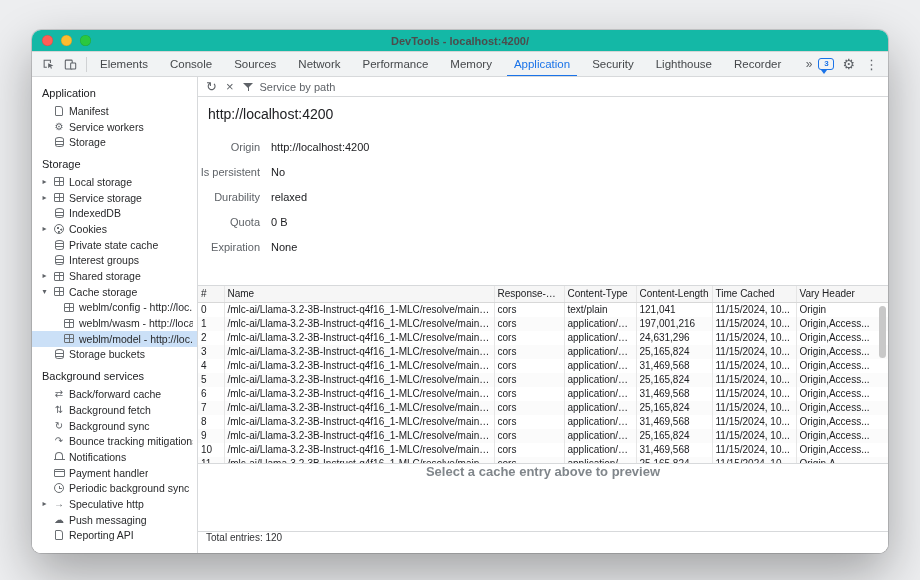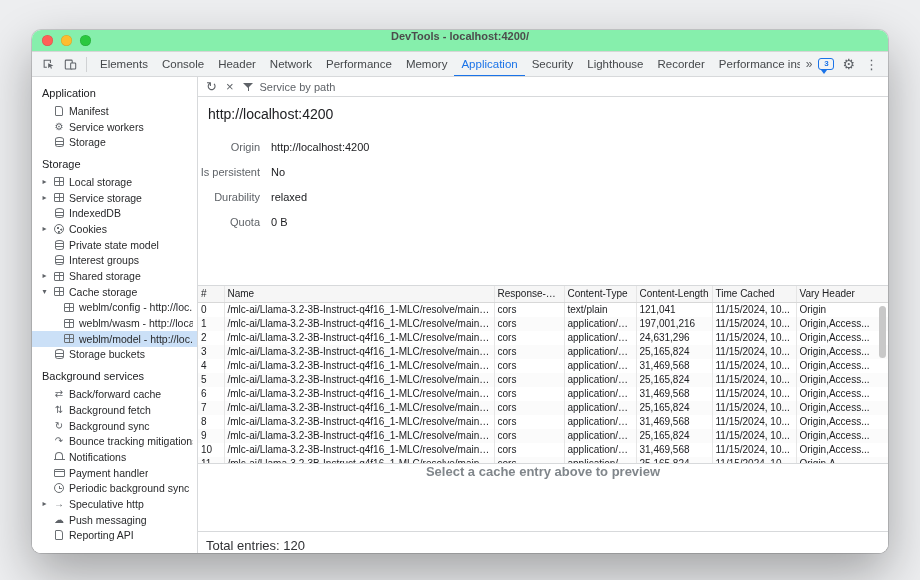--- a/index.html
+++ b/index.html
@@ -11,35 +11,35 @@
     -webkit-font-smoothing:antialiased;
   }
   .window {
     position:absolute; left:32px; top:30px; width:856px; height:523px;
     background:#fff; border-radius:9px; overflow:hidden;
     box-shadow:0 20px 50px rgba(0,0,0,.32), 0 0 0 1px rgba(0,0,0,.14);
     display:flex; flex-direction:column;
   }
   
   .titlebar {
-    flex:0 0 22px; background:#86efac; border-bottom:1px solid #d6d6d6;
-    position:relative; display:flex; justify-content:center;
+    flex:0 0 22px; background:#14b8a6; border-bottom:1px solid #d6d6d6;
+    position:relative; display:flex; align-items:center; justify-content:center;
   }
   .traffic { position:absolute; left:10px; top:5px; display:flex; gap:8px; }
   .dot { width:11px; height:11px; border-radius:50%; box-shadow:inset 0 0 0 0.5px rgba(0,0,0,.15); }
   .dot.red{background:#ff5f57}.dot.yellow{background:#febc2e}.dot.green{background:#2ac840}
   .title-text { font-size:11px; font-weight:bold; color:#4c4c4c; }
   
   .tabbar {
     flex:0 0 25px; background:#f1f3f4; border-bottom:1px solid #d7d9db;
     display:flex; align-items:center; padding:0 6px; gap:2px; overflow:hidden;
   }
   .tb-icon { width:20px; height:20px; display:flex; align-items:center; justify-content:center; cursor:pointer; flex:0 0 auto; }
   .vdiv { width:1px; height:15px; background:#d0d2d4; margin:0 4px; flex:0 0 auto; }
-  .tabs { display:flex; align-items:stretch; height:25px; flex:0 1 auto; overflow:hidden; }
+  .tabs { display:flex; align-items:stretch; height:25px; flex:0 1 auto; overflow:hidden;gap:8px; }
   .tab {
     padding:0 7px; font-size:11.5px; line-height:24px; color:#45484b;
     white-space:nowrap; cursor:pointer; display:flex; align-items:center; gap:3px;
   }
   .tab.selected { color:#1a73e8; box-shadow:inset 0 -2px 0 #1a73e8; }
   .overflow-chevron { font-size:12px; color:#5f6368; padding:0 4px; cursor:pointer; flex:0 0 auto; }
   .tb-right { margin-left:auto; display:flex; align-items:center; gap:8px; flex:0 0 auto; padding-right:2px; }
   .msg { display:flex; align-items:center; cursor:pointer; }
   .bubble {
     width:16px; height:12px; border:1.5px solid #1a73e8; border-radius:3px;
@@ -116,21 +116,21 @@
     border-right:1px solid #e6e6e6; text-align:left; color:#202124;
   }
   th:last-child, td:last-child { border-right:none;margin-top:12px; }
   thead th { height:16px; line-height:16px; background:#f6f6f6; border-bottom:1px solid #d8d8d8; }
   tbody tr:nth-child(even) td { background:#fbfbfb; }
   td.r { text-align:left; }
   .scroll-thumb { position:absolute; right:2px; top:20px; width:7px; height:52px; background:#c8c8c8; border-radius:3.5px; }
   
   .preview { flex:1; border-top:1px solid #d7d9db; display:flex; align-items:flex-start; justify-content:center; }
   .preview-text { font-size:13px; font-weight:bold; color:#80868b; }
-  .status-footer { flex:0 0 22px; border-top:1px solid #d7d9db; display:flex; align-items:flex-end; padding:0 8px; font-size:13px; color:#303134; }
+  .status-footer { flex:0 0 22px; border-top:1px solid #d7d9db; display:flex; align-items:flex-start; padding:0 8px; font-size:10px; color:#303134; }
 </style>
 </head>
 <body>
 
 <div class="window">
 
   <div class="titlebar">
     <div class="traffic">
       <span class="dot red"></span>
       <span class="dot yellow"></span>
@@ -149,21 +149,21 @@
     <span class="tb-icon">
       <svg width="13" height="13" viewBox="0 0 16 16">
           <rect x="1.6" y="2.6" width="8.5" height="11" rx="1" fill="none" stroke="#5f6368" stroke-width="1.3"></rect>
           <rect x="8.2" y="6.2" width="6.2" height="7.4" rx="1" fill="#f1f3f4" stroke="#5f6368" stroke-width="1.3"></rect>
         </svg>
     </span>
     <span class="vdiv"></span>
     <div class="tabs">
       <span class="tab">Elements</span>
       <span class="tab">Console</span>
-      <span class="tab">Header</span>
+      <span class="tab">Sources</span>
       <span class="tab">Network</span>
       <span class="tab">Performance</span>
       <span class="tab">Memory</span>
       <span class="tab selected">Application</span>
       <span class="tab">Security</span>
       <span class="tab">Lighthouse</span>
       <span class="tab">Recorder</span>
       <span class="tab">
         <span>Performance insights</span>
 
@@ -235,21 +235,21 @@
         <span class="ic">
             <span class="i-cookie"></span>
           </span>
         <span class="lbl">Cookies</span>
       </div>
       <div class="side-item">
         <span class="exp"></span>
         <span class="ic">
             <span class="i-db"></span>
           </span>
-        <span class="lbl">Private state model</span>
+        <span class="lbl">Private state cache</span>
       </div>
       <div class="side-item">
         <span class="exp"></span>
         <span class="ic">
             <span class="i-db"></span>
           </span>
         <span class="lbl">Interest groups</span>
       </div>
       <div class="side-item">
         <span class="exp">▸</span>
@@ -388,20 +388,24 @@
           <span class="meta-value">No</span>
         </div>
         <div class="meta-row">
           <span class="meta-label">Durability</span>
           <span class="meta-value">relaxed</span>
         </div>
         <div class="meta-row">
           <span class="meta-label">Quota</span>
           <span class="meta-value">0 B</span>
         </div>
+        <div class="meta-row">
+          <span class="meta-label">Expiration</span>
+          <span class="meta-value">None</span>
+        </div>
       </div>
 
       <div class="table-wrap">
         <table>
           <colgroup>
             <col style="width:26px">
               <col style="width:270px">
               <col style="width:70px">
             <col style="width:72px">
               <col style="width:76px">

